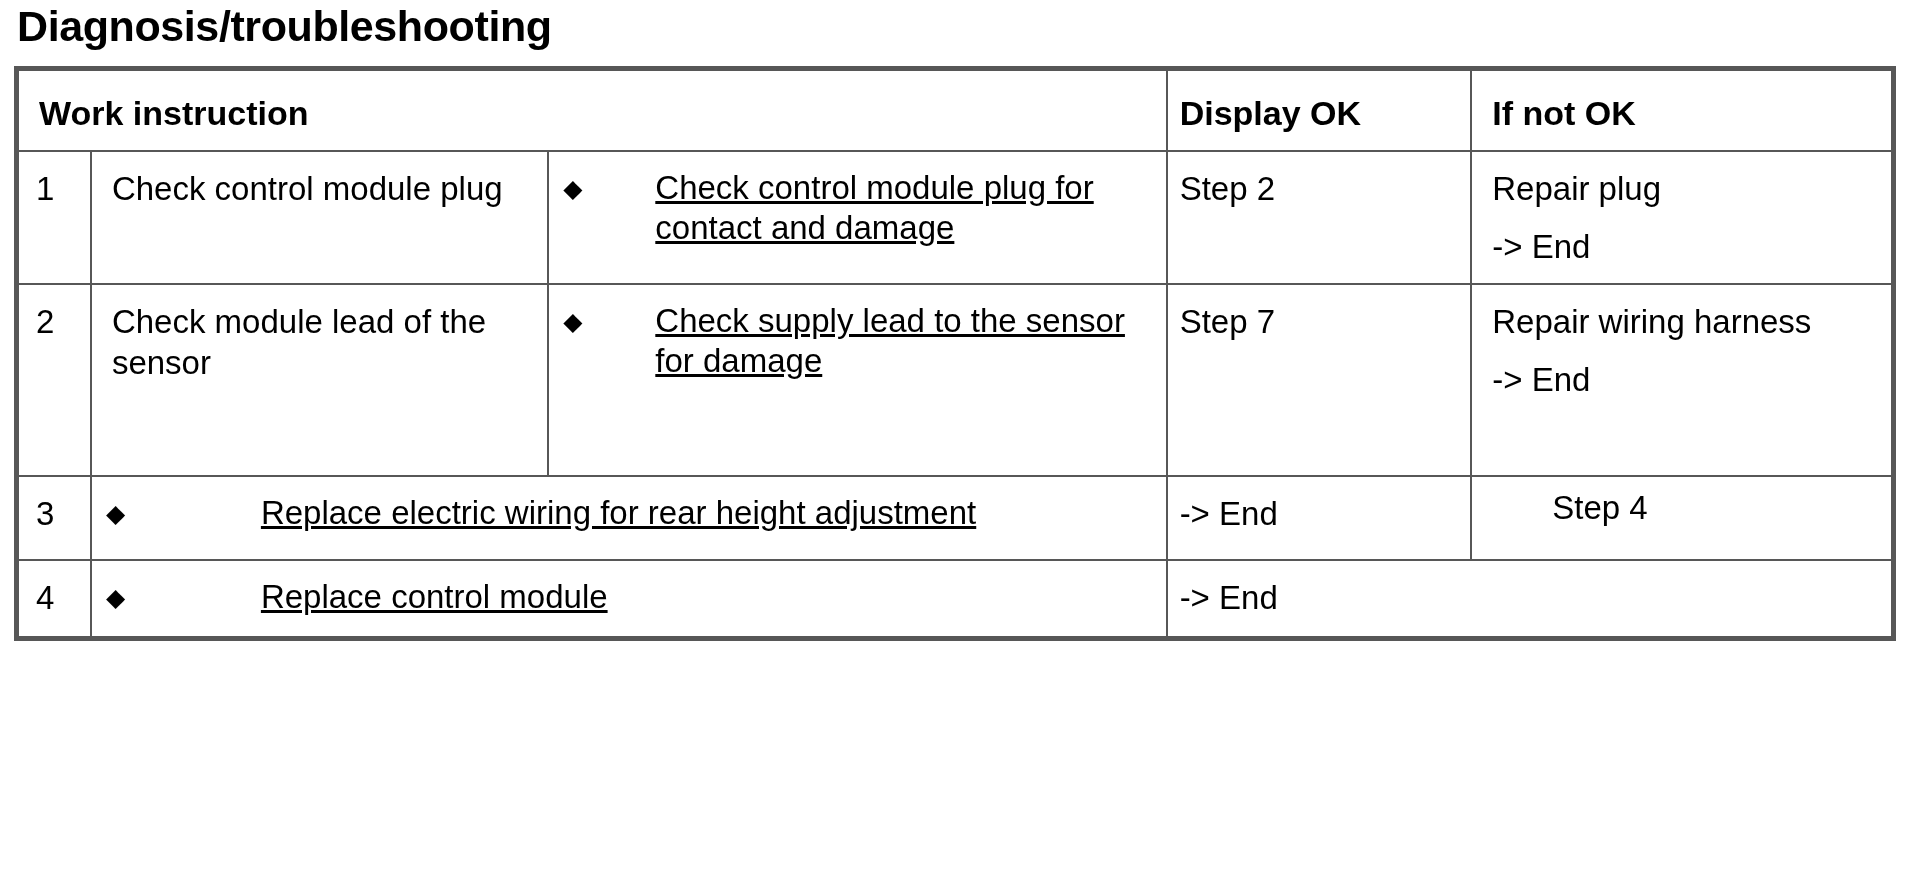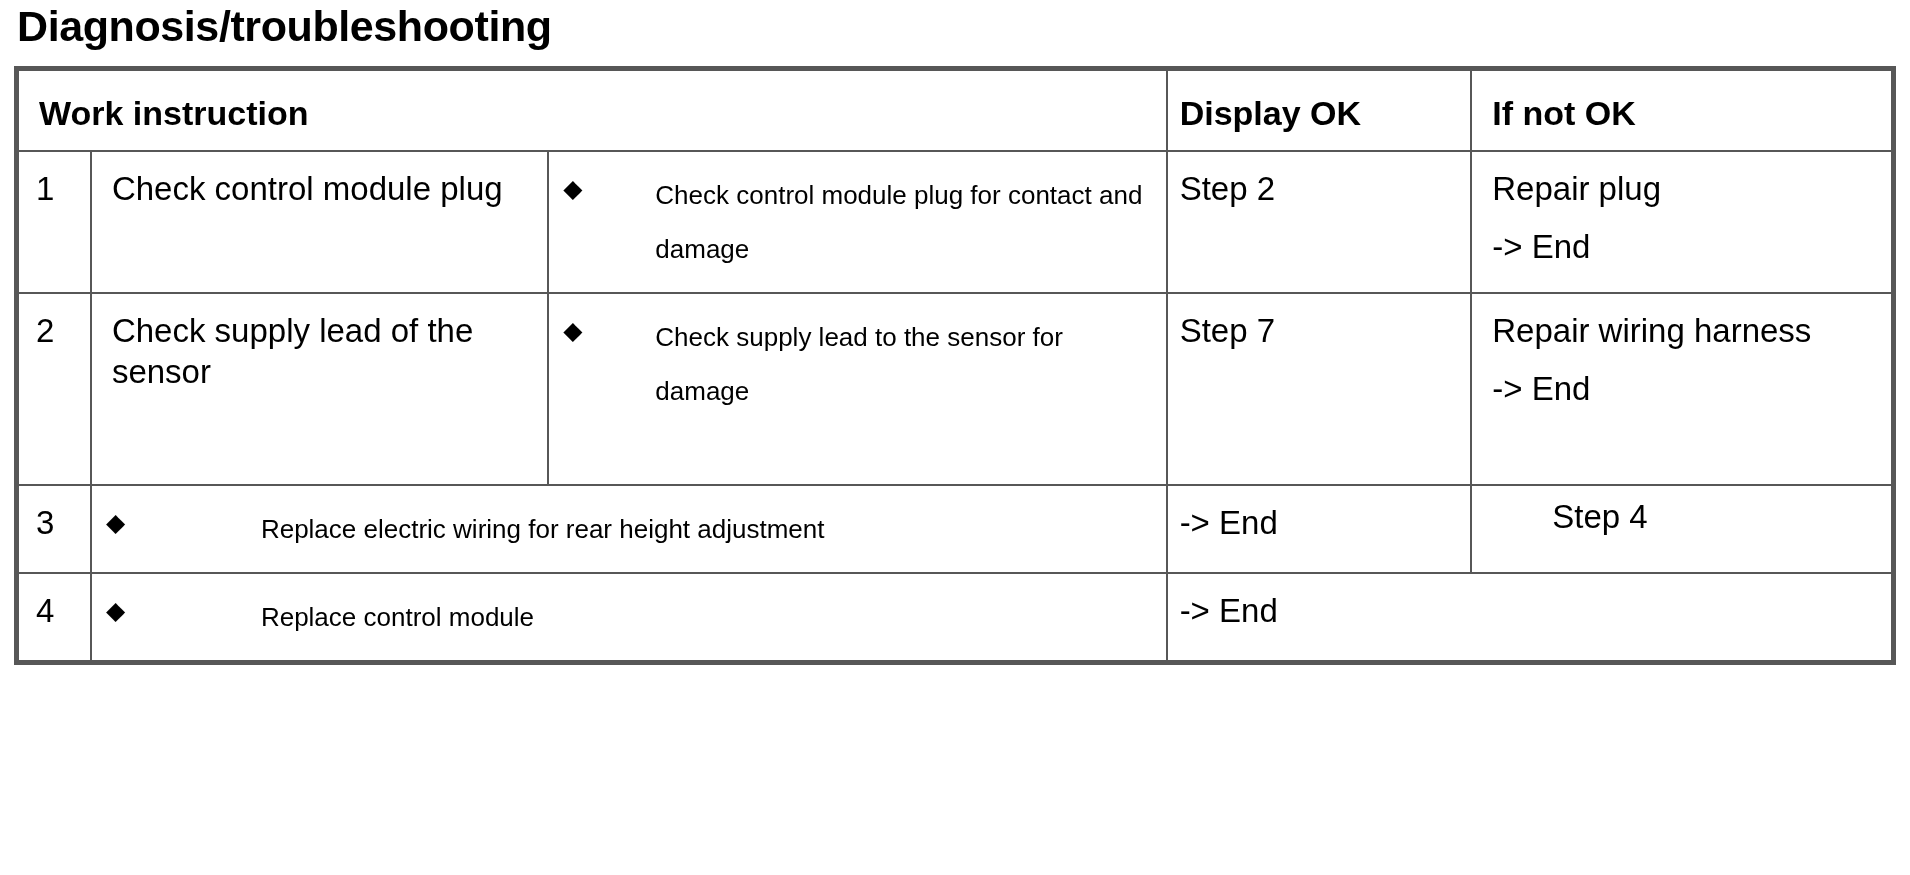--- a/index.html
+++ b/index.html
@@ -126,22 +126,23 @@
   }
   .bullet-mark {
     flex: 0 0 auto;
     width: 92px;
     font-size: 25px;
     line-height: 41px;
     color: #000000;
   }
   .bullet-text {
     flex: 1 1 auto;
-    font-size: 26px;
-    line-height: 54px;
+    font-size: 33px;
+    line-height: 40px;
+    text-decoration: underline;
   }
   .cell.bul {
     padding-left: 14px;
     padding-right: 8px;
   }
   .cell.bul-wide {
     padding-left: 14px;
   }
   .cell.bul-wide .bullet-mark { width: 155px; }
 
@@ -204,21 +205,21 @@
               <div class="sub">-&gt; End</div>
             </div>
           </td>
         </tr>
 
         <tr class="r2">
           <td>
             <div class="cell num">2</div>
           </td>
           <td>
-            <div class="cell">Check supply lead of the sensor</div>
+            <div class="cell">Check module lead of the sensor</div>
           </td>
           <td>
             <div class="cell bul">
               <div class="bullet-line sub">
                 <span class="bullet-mark">◆</span>
                 <span class="bullet-text">Check supply lead to the sensor for damage</span>
               </div>
             </div>
           </td>
           <td>

